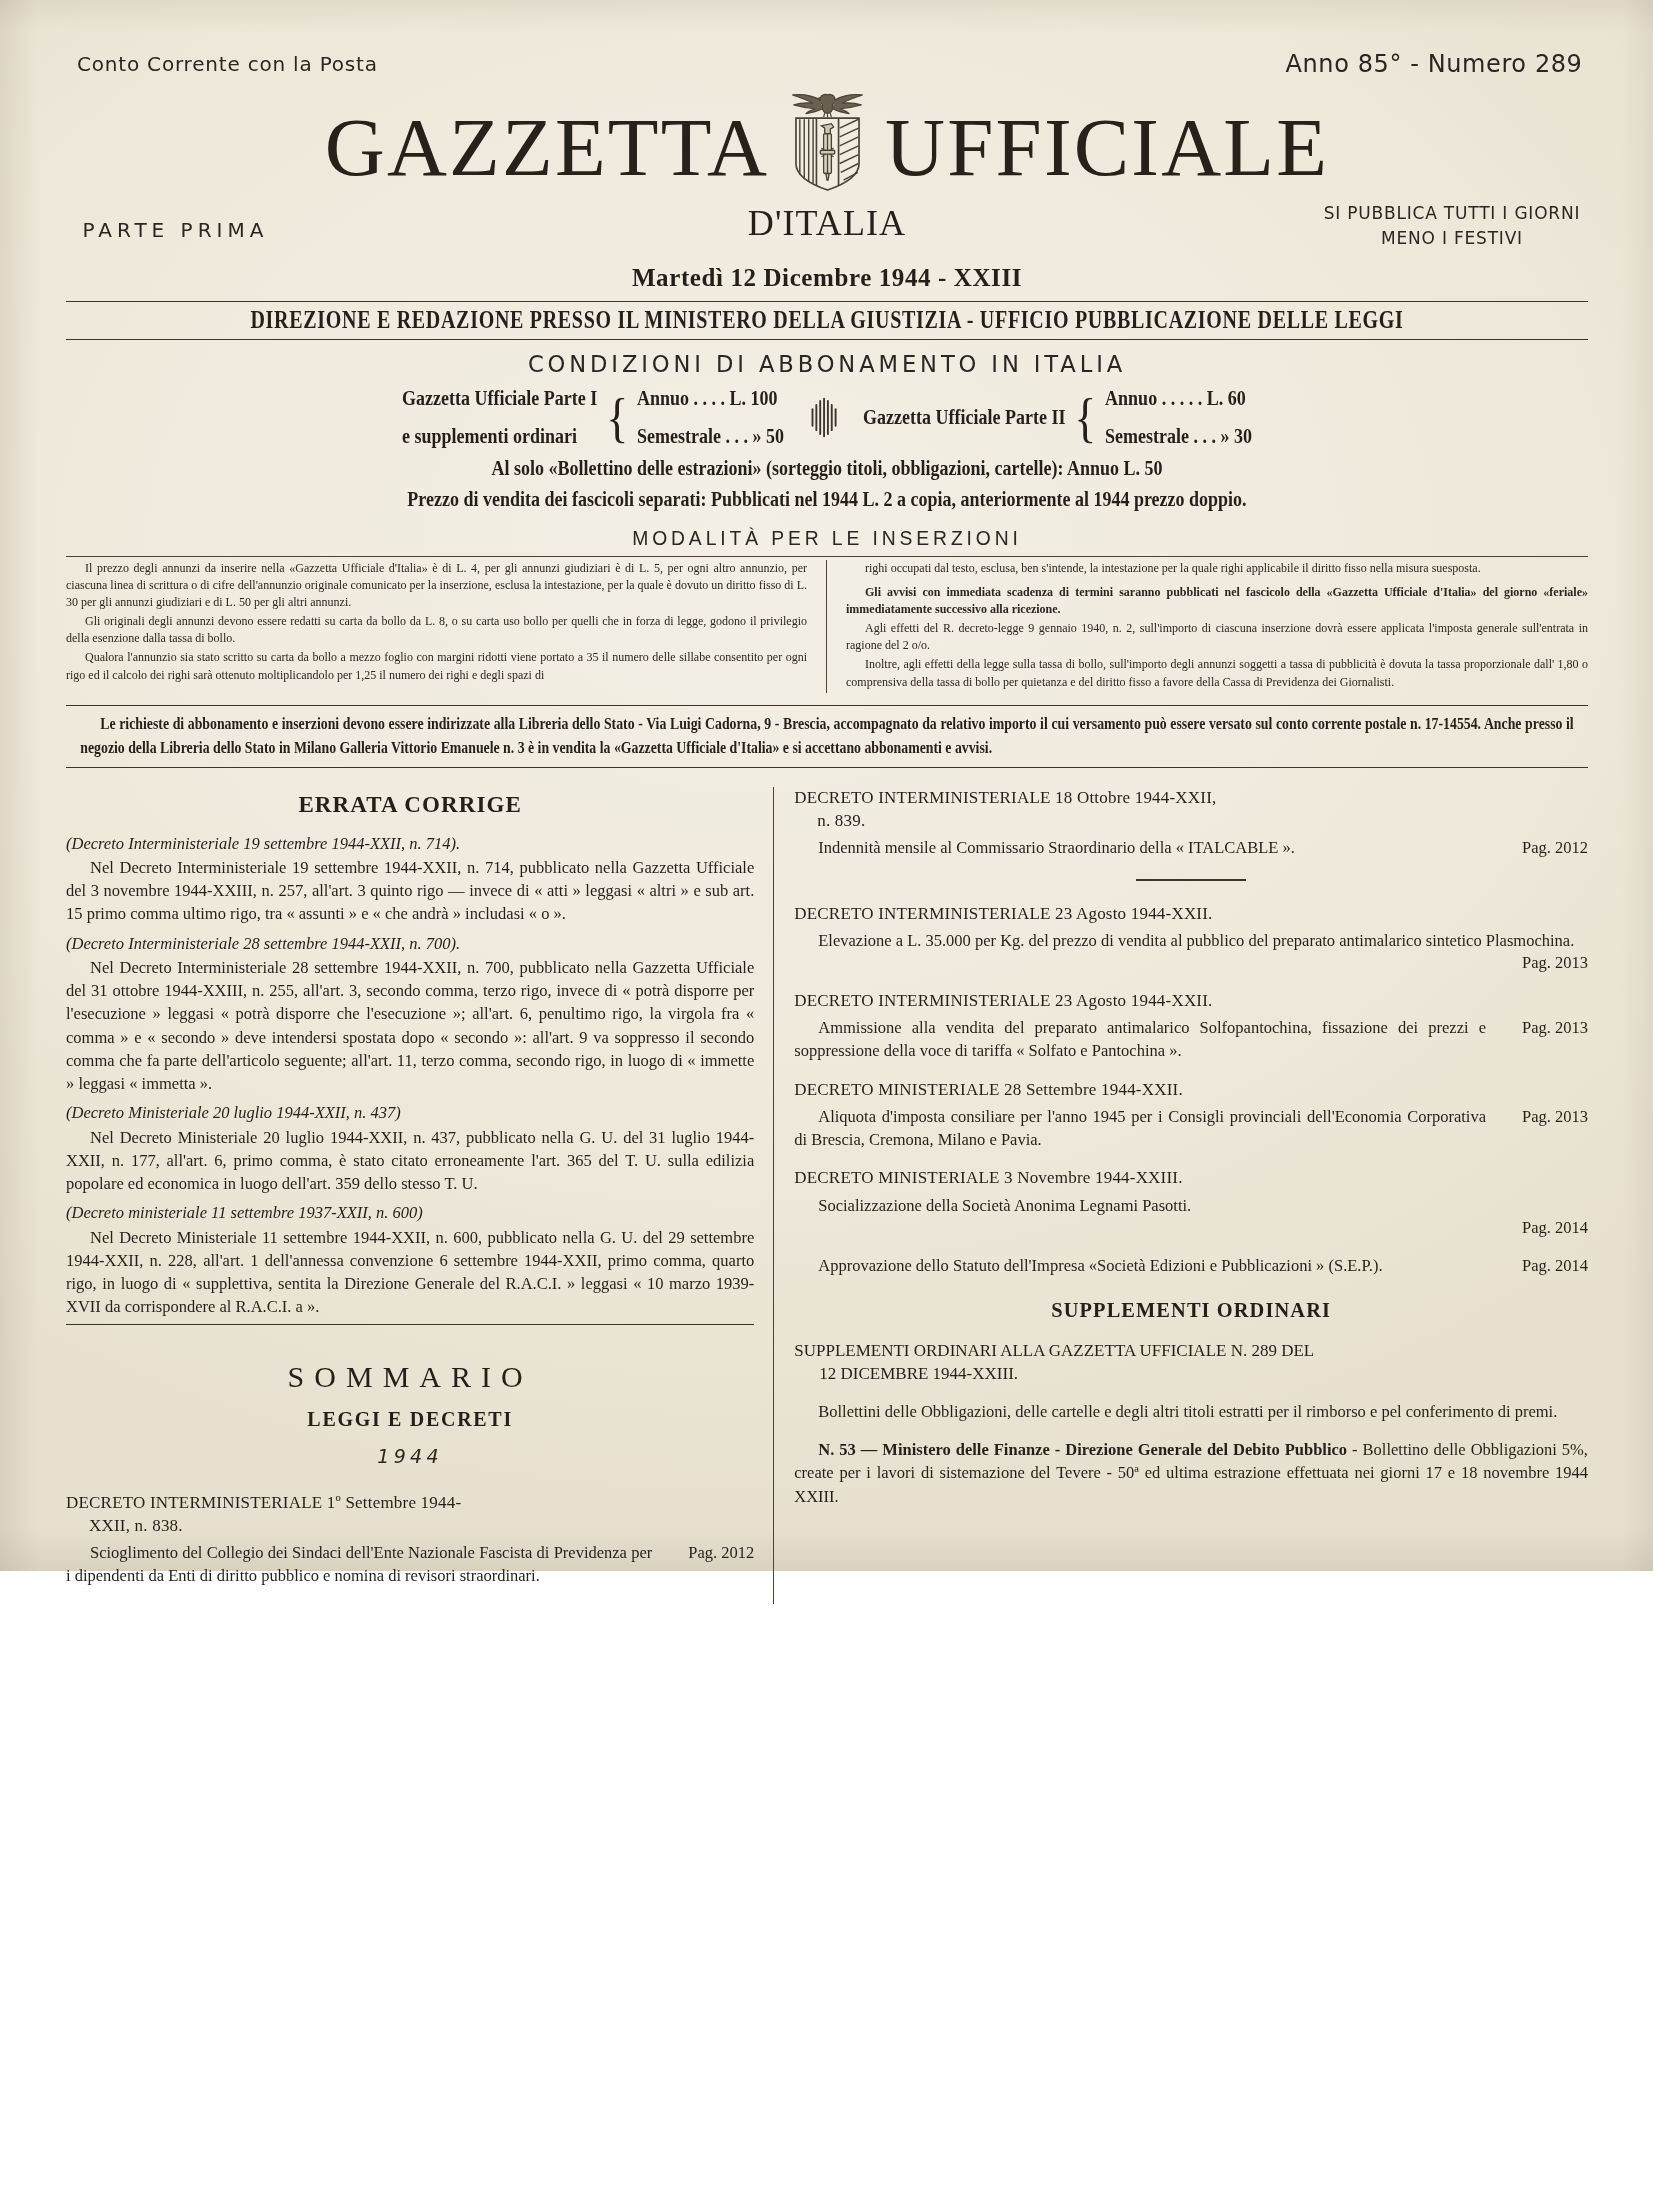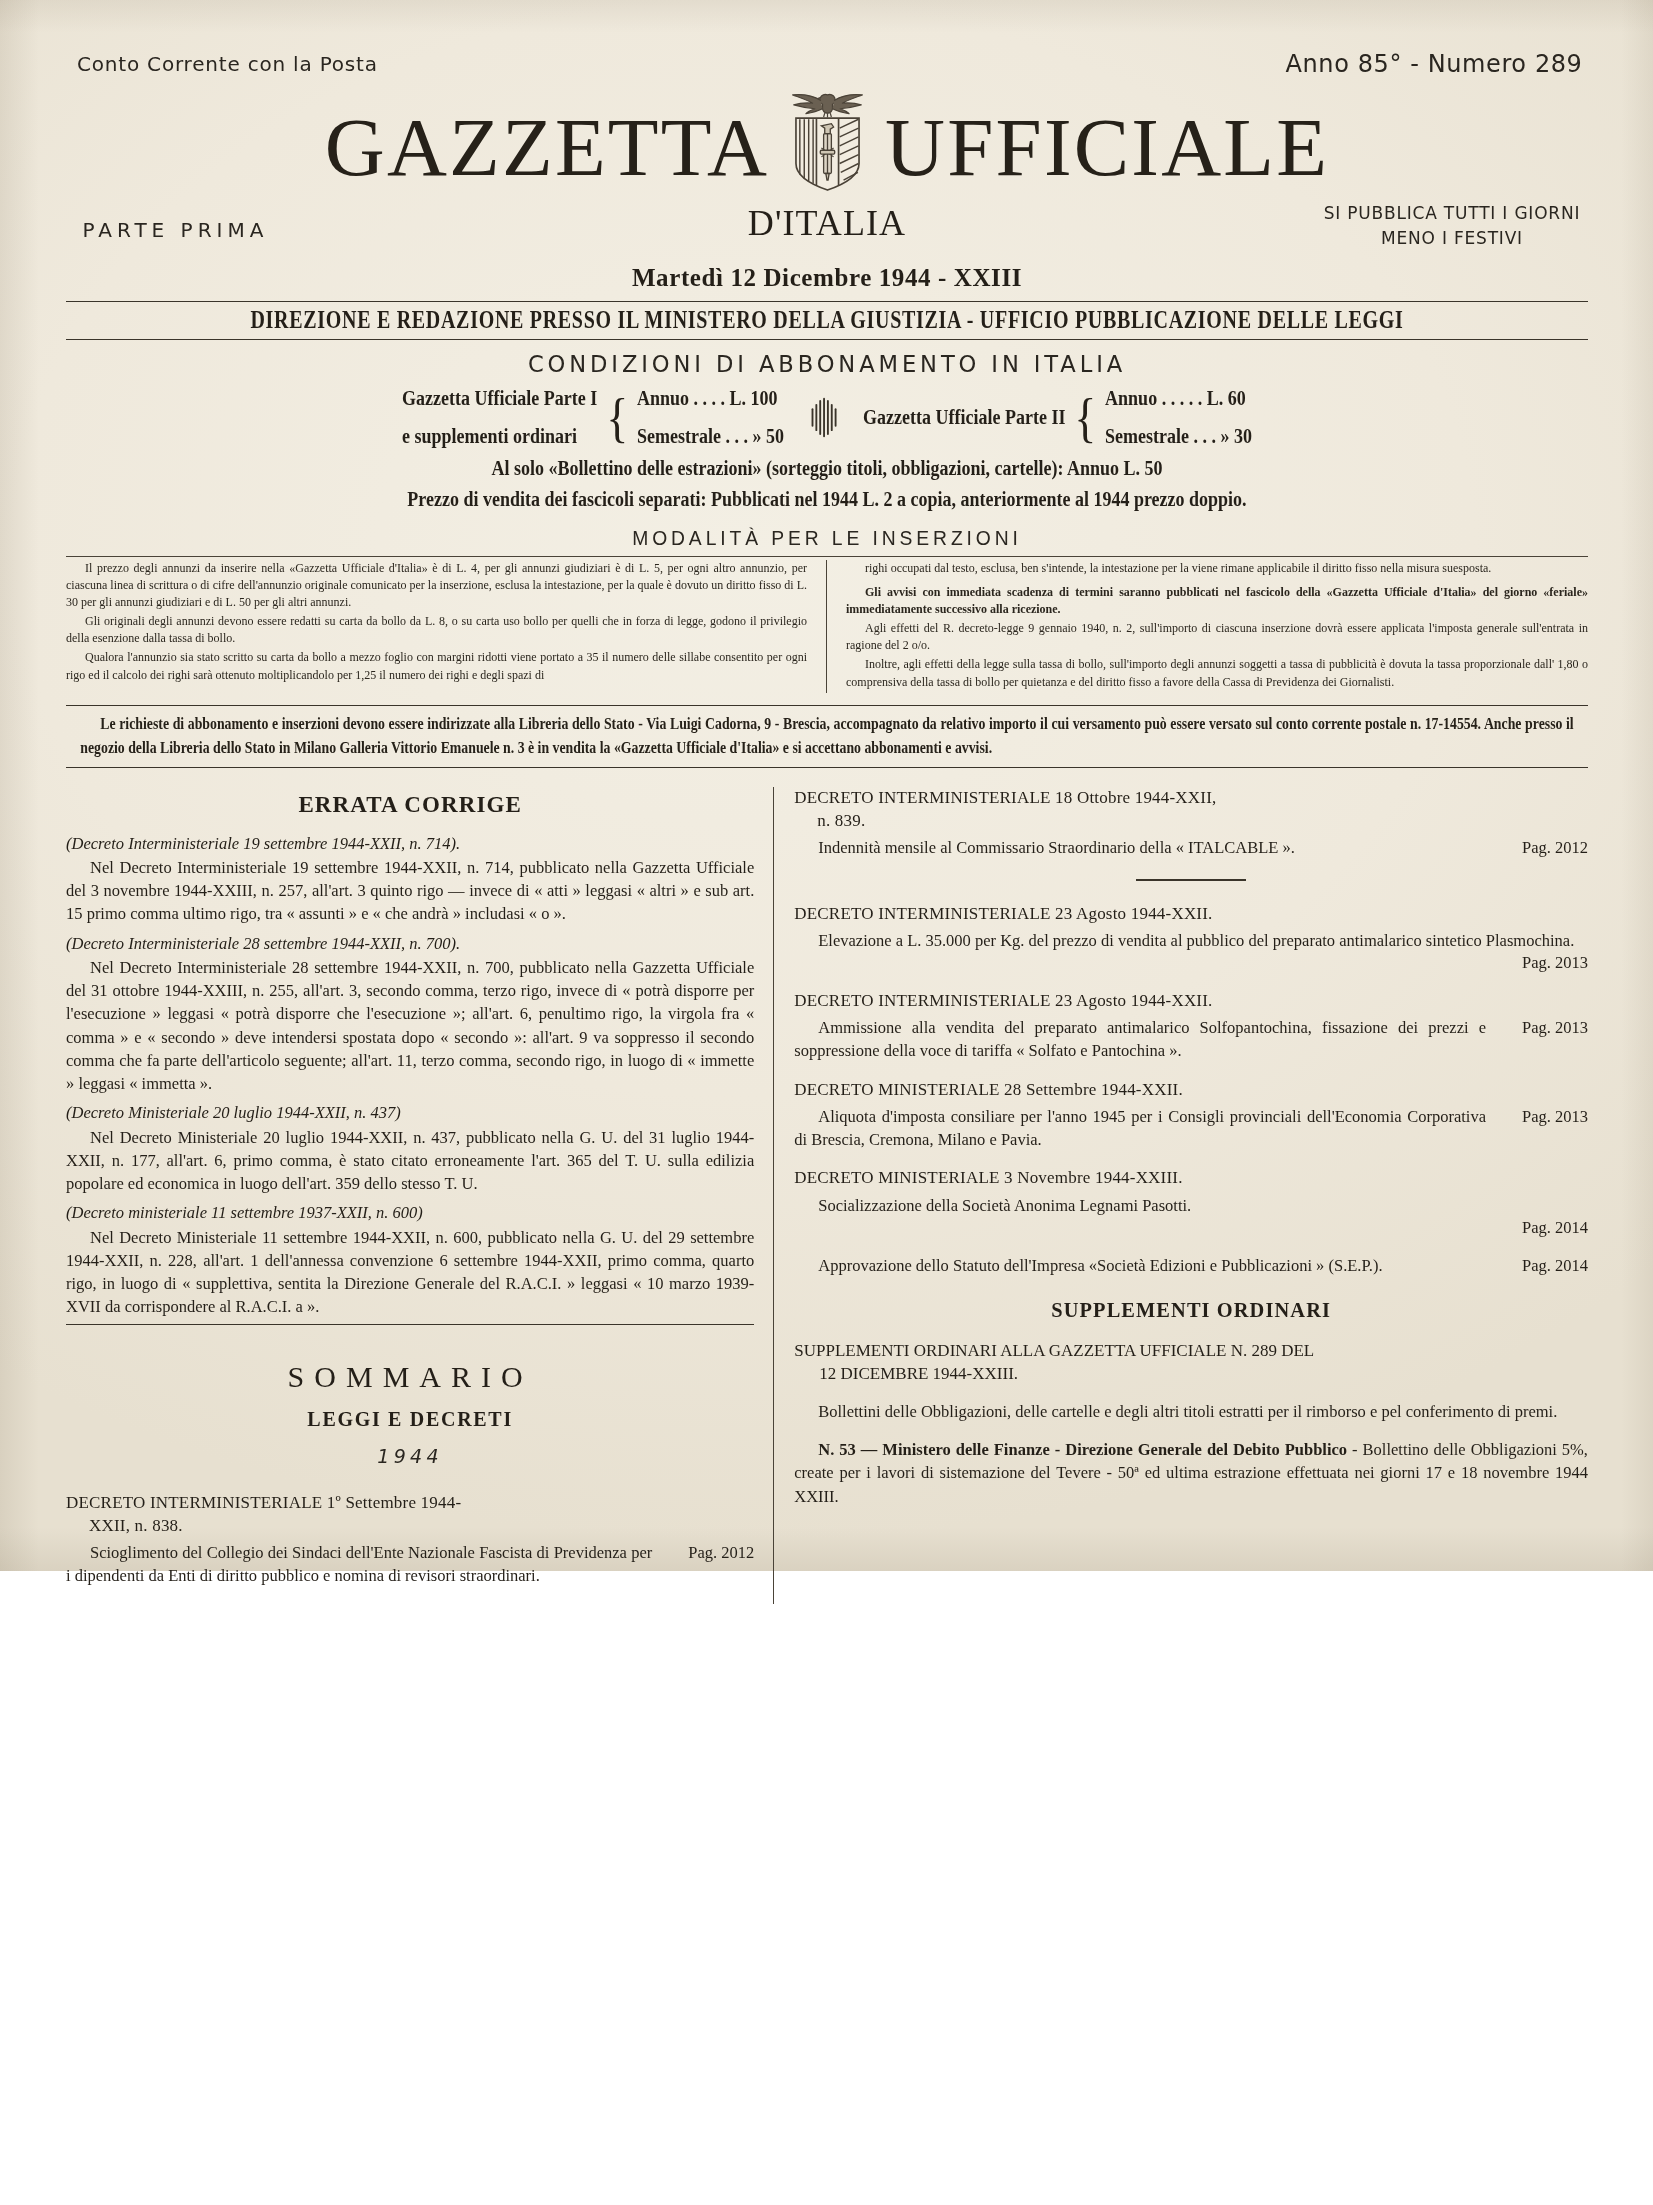--- a/index.html
+++ b/index.html
@@ -542,21 +542,21 @@
   <div class="modalita-title">MODALITÀ PER LE INSERZIONI</div>
   <hr class="rule-hair">
 
   <div class="modalita-cols">
     <div class="mod-col left">
       <p>Il prezzo degli annunzi da inserire nella «Gazzetta Ufficiale d'Italia» è di L. 4, per gli annunzi giudiziari è di L. 5, per ogni altro annunzio, per ciascuna linea di scrittura o di cifre dell'annunzio originale comunicato per la inserzione, esclusa la intestazione, per la quale è dovuto un diritto fisso di L. 30 per gli annunzi giudiziari e di L. 50 per gli altri annunzi.</p>
       <p>Gli originali degli annunzi devono essere redatti su carta da bollo da L. 8, o su carta uso bollo per quelli che in forza di legge, godono il privilegio della esenzione dalla tassa di bollo.</p>
       <p>Qualora l'annunzio sia stato scritto su carta da bollo a mezzo foglio con margini ridotti viene portato a 35 il numero delle sillabe consentito per ogni rigo ed il calcolo dei righi sarà ottenuto moltiplicandolo per 1,25 il numero dei righi e degli spazi di</p>
     </div>
     <div class="mod-col right">
-      <p>righi occupati dal testo, esclusa, ben s'intende, la intestazione per la viene rimane applicabile il diritto fisso nella misura suesposta.</p>
+      <p>righi occupati dal testo, esclusa, ben s'intende, la intestazione per la quale righi applicabile il diritto fisso nella misura suesposta.</p>
       <p class="b">Gli avvisi con immediata scadenza di termini saranno pubblicati nel fascicolo della «Gazzetta Ufficiale d'Italia» del giorno «feriale» immediatamente successivo alla ricezione.</p>
       <p>Agli effetti del R. decreto-legge 9 gennaio 1940, n. 2, sull'importo di ciascuna inserzione dovrà essere applicata l'imposta generale sull'entrata in ragione del 2 o/o.</p>
       <p>Inoltre, agli effetti della legge sulla tassa di bollo, sull'importo degli annunzi soggetti a tassa di pubblicità è dovuta la tassa proporzionale dall' 1,80 o   comprensiva della tassa di bollo per quietanza e del diritto fisso a favore della Cassa di Previdenza dei Giornalisti.</p>
     </div>
   </div>
 
   <div class="notice-box">
     <p>Le richieste di abbonamento e inserzioni devono essere indirizzate alla Libreria dello Stato - Via Luigi Cadorna, 9 - Brescia, accompagnato da relativo importo il cui versamento può essere versato sul conto corrente postale n. 17-14554. Anche presso il negozio della Libreria dello Stato in Milano Galleria Vittorio Emanuele n. 3 è in vendita la «Gazzetta Ufficiale d'Italia» e si accettano abbonamenti e avvisi.</p>
   </div>
 

